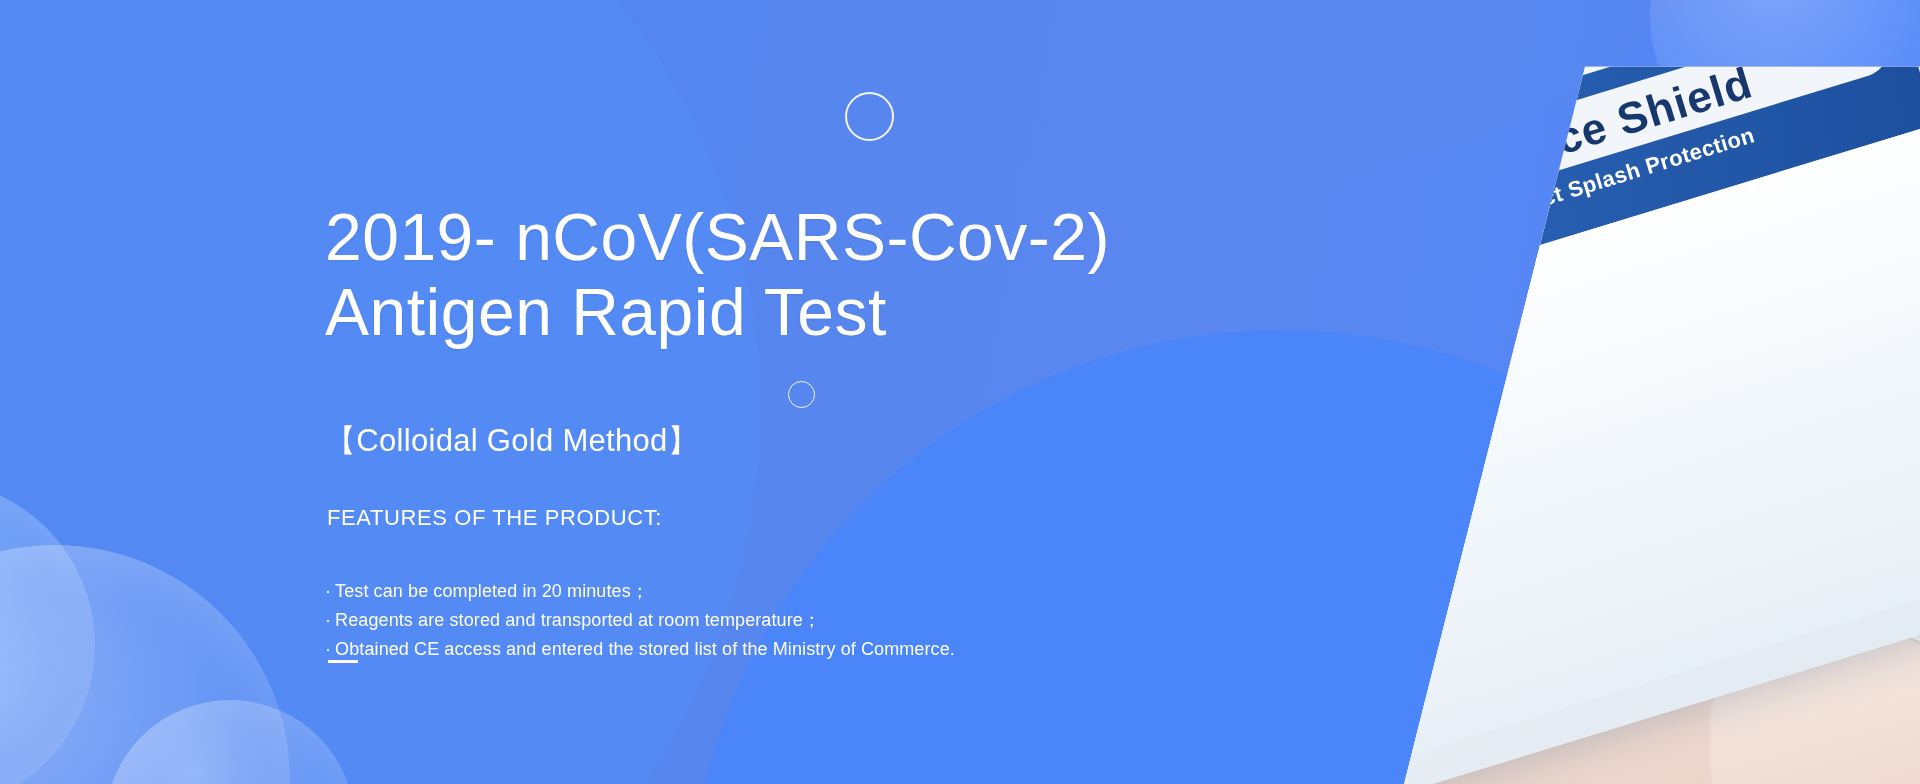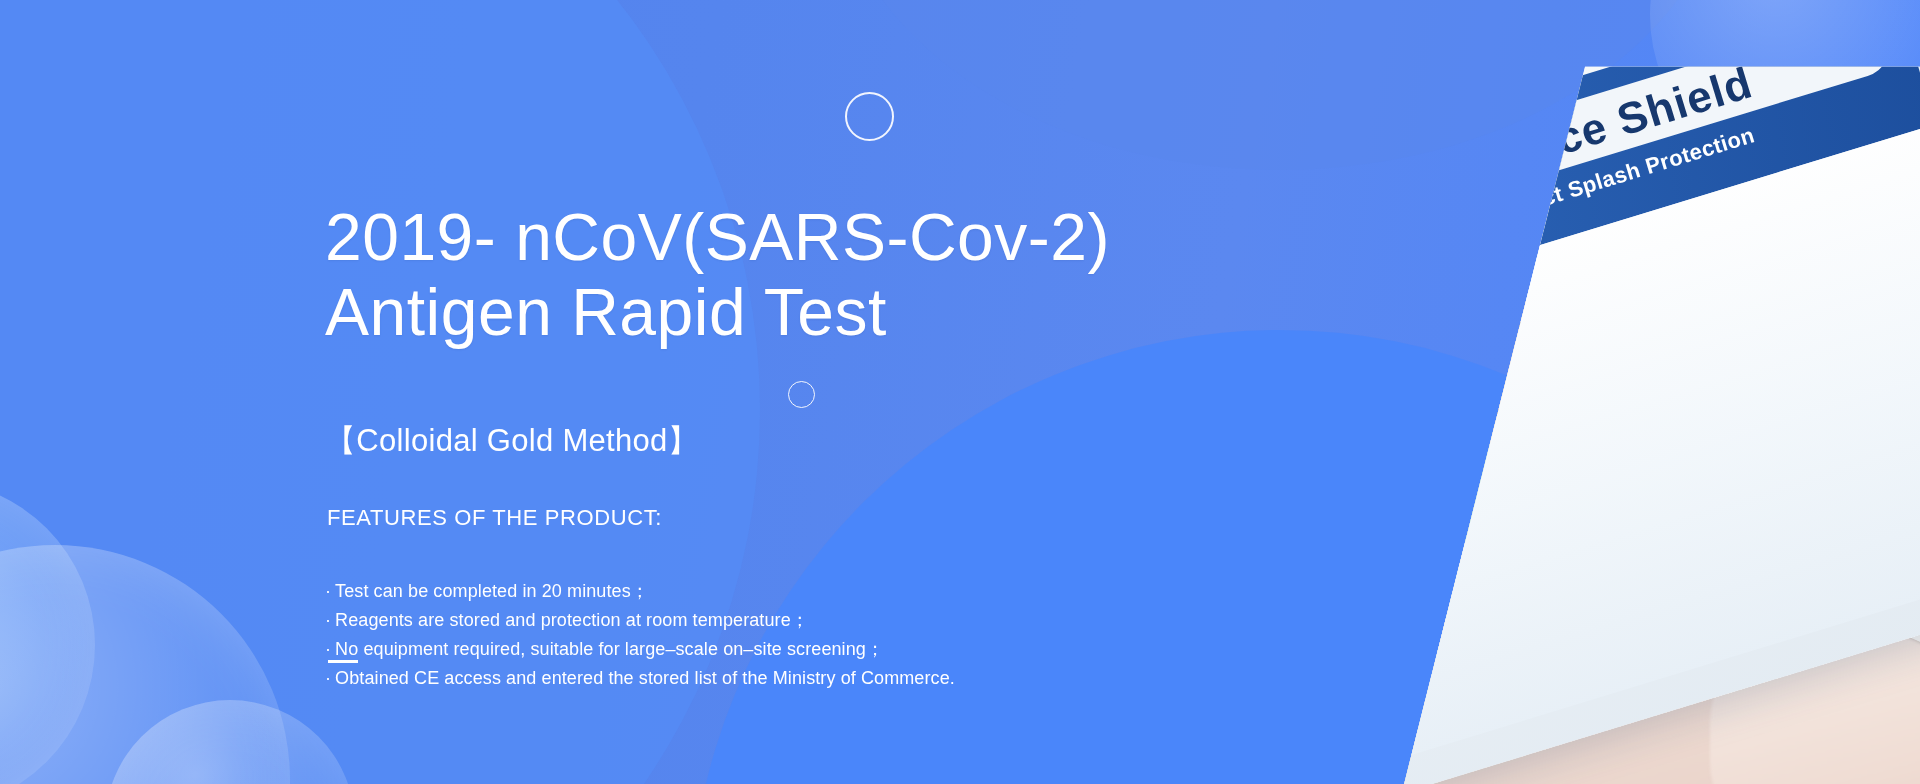--- a/index.html
+++ b/index.html
@@ -339,21 +339,20 @@
   <div class="content">
     <h1 class="headline">2019- nCoV(SARS-Cov-2)
 Antigen Rapid Test</h1>
 
     <div class="subtitle">【Colloidal Gold Method】</div>
 
     <div class="features-title">FEATURES OF THE PRODUCT:</div>
 
     <ul class="features-list">
       <li>Test can be completed in 20 minutes；</li>
-      <li>Reagents are stored and protection at room temperature；</li>
-      <li>No equipment required, suitable for large–scale on–site screening；</li>
+      <li>Reagents are stored and transported at room temperature；</li>
       <li>Obtained CE access and entered the stored list of the Ministry of Commerce.</li>
     </ul>
 
     <div class="rule"></div>
   </div>
 
 </div>
 
 </body></html>

